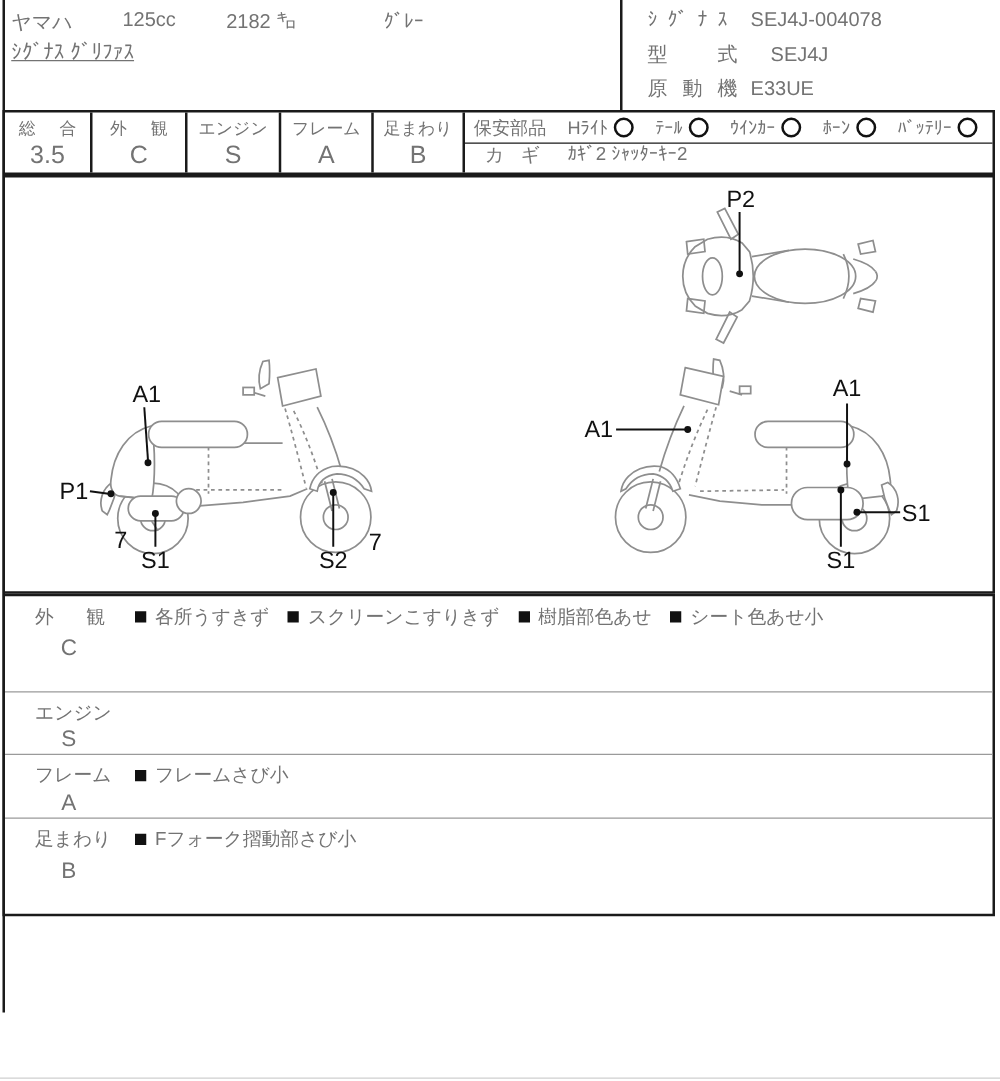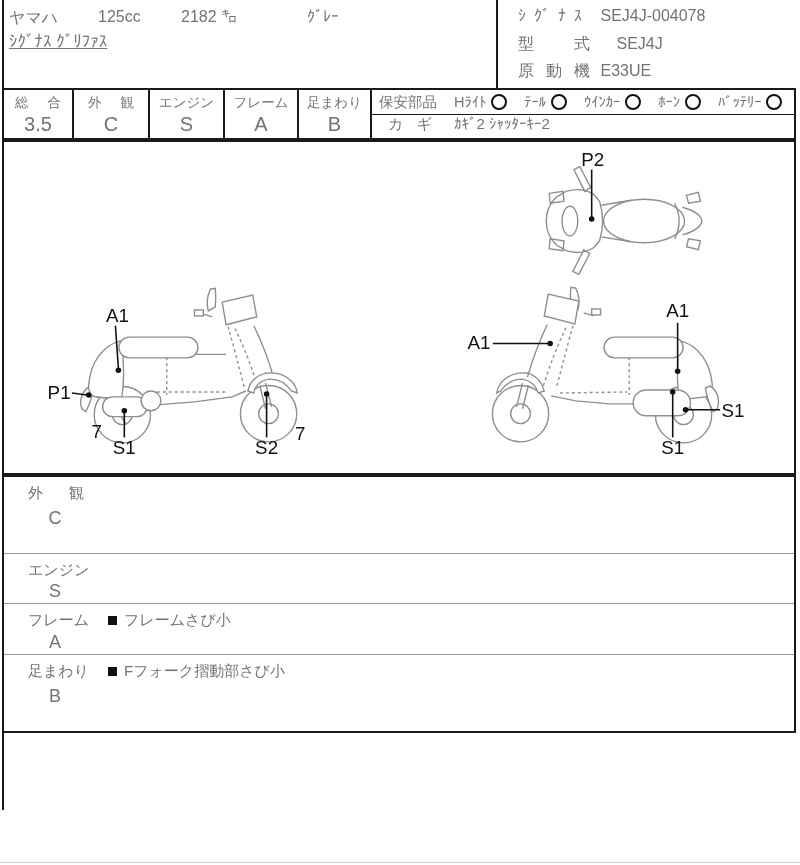--- a/index.html
+++ b/index.html
@@ -262,20 +262,38 @@
         <text class="dlabel" x="674" y="316">S1</text>
       </g>
     </svg>
   </div>
 
   <div class="sections">
 
     <div class="sec-row" style="height:76px;">
       <span class="sec-label jlabel" style="width:56px;">外観</span>
       <span class="sec-grade" style="top:31px;">C</span>
+      <div class="sec-notes">
+        <span class="note-item">
+            <span class="sq"></span>
+            <span>各所うすきず</span>
+          </span>
+        <span class="note-item">
+            <span class="sq"></span>
+            <span>スクリーンこすりきず</span>
+          </span>
+        <span class="note-item">
+            <span class="sq"></span>
+            <span>樹脂部色あせ</span>
+          </span>
+        <span class="note-item">
+            <span class="sq"></span>
+            <span>シート色あせ小</span>
+          </span>
+      </div>
     </div>
 
     <div class="sec-row" style="height:49px;">
       <span class="sec-label">エンジン</span>
       <span class="sec-grade" style="top:27px;">S</span>
     </div>
 
     <div class="sec-row" style="height:50px;">
       <span class="sec-label">フレーム</span>
       <span class="sec-grade" style="top:28px;">A</span>

